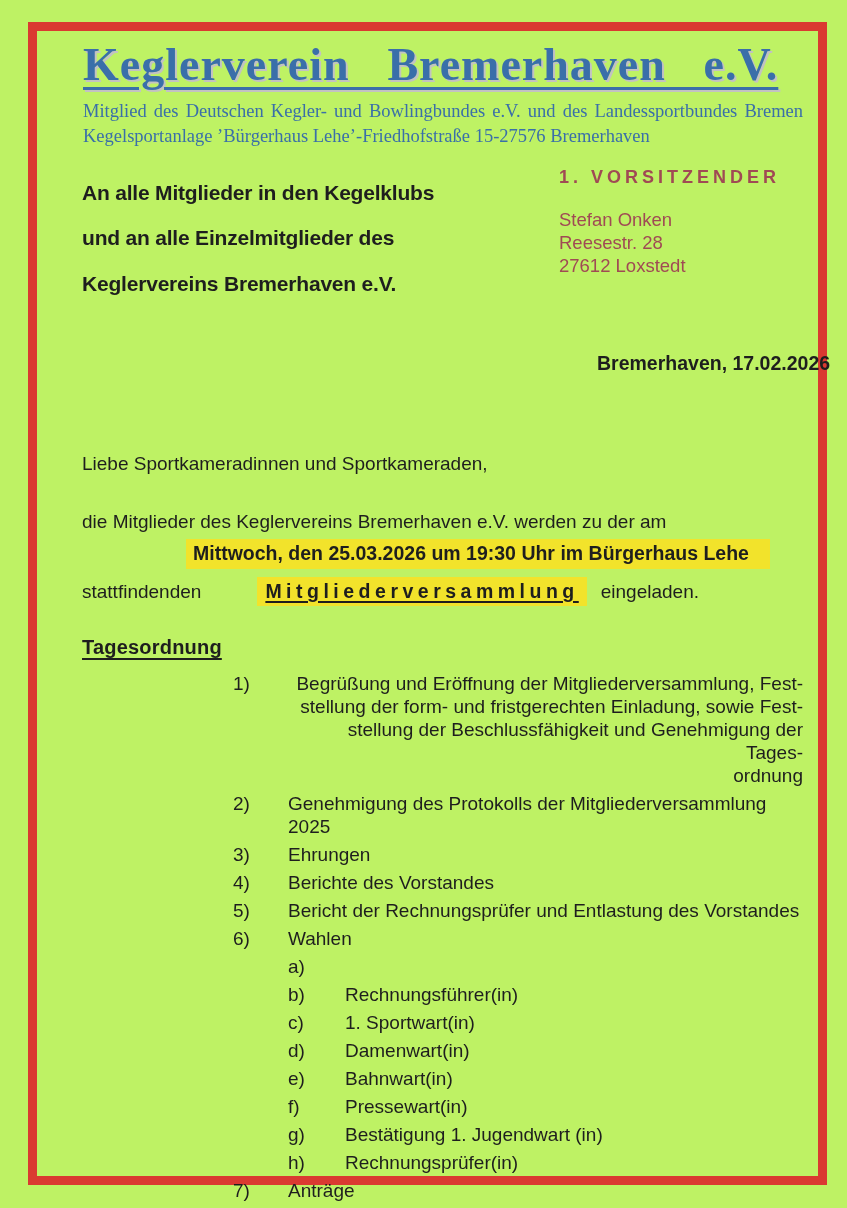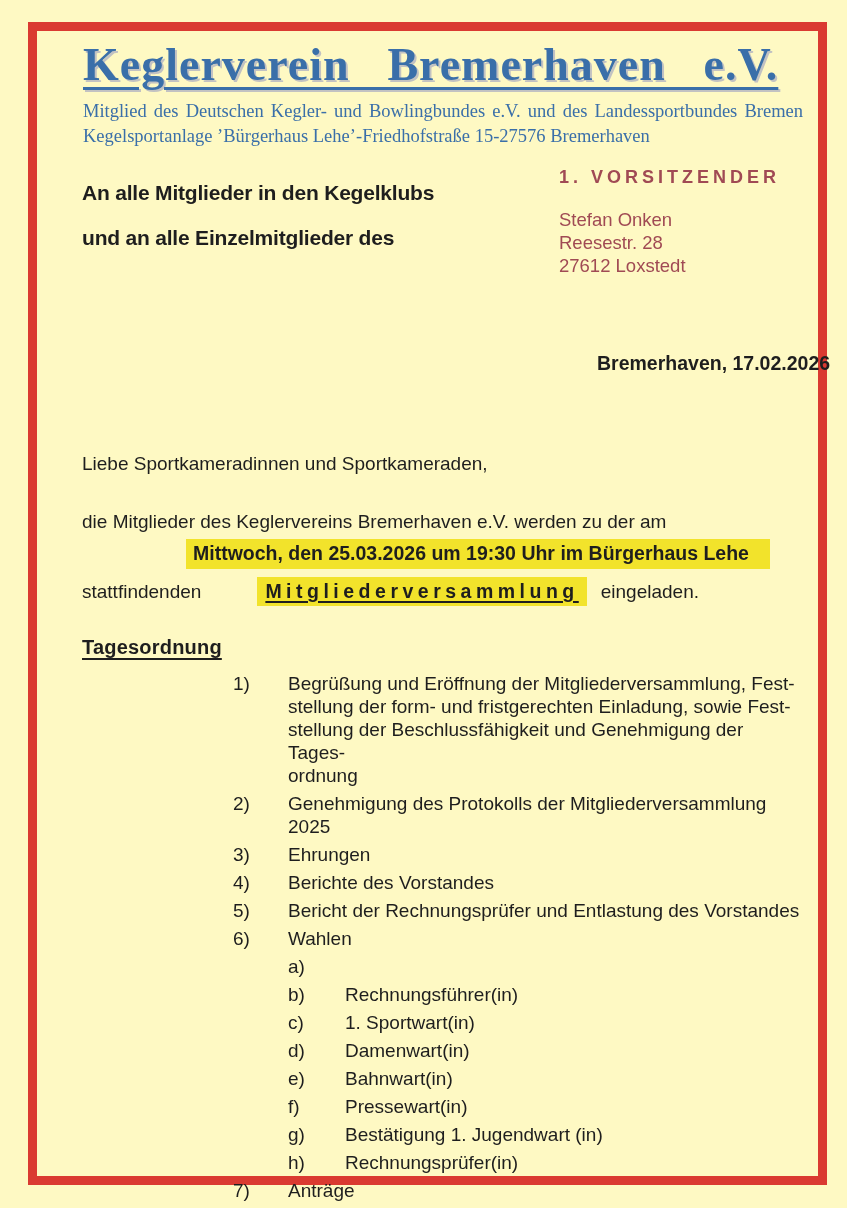--- a/index.html
+++ b/index.html
@@ -4,21 +4,21 @@
 <style>
   html,body { margin:0; padding:0; }
   body {
     width:847px; height:1208px;
     background:#ffffff;
     font-family:"Liberation Sans", sans-serif;
     color:#1e1e1e;
     position:relative;
     overflow:hidden;
   }
-  .page { position:absolute; inset:0; background:#fef9c3; }
+  .page { position:absolute; inset:0; background:#bef264; }
 
   
   .frame {
     position:absolute;
     left:28px; top:22px;
     width:799px; height:1163px;
     box-sizing:border-box;
     border:9px solid #da3a31;
     background:transparent;
     pointer-events:none;
@@ -123,21 +123,21 @@
     font-size:20px;
     text-decoration:underline;
     text-decoration-thickness:2px;
     text-underline-offset:4px;
     letter-spacing:0.2px;
   }
   .agenda { position:absolute; left:233px; top:672px; width:570px; }
   .a-row { display:flex; margin-bottom:5px; }
   .a-num { flex:0 0 55px; font-size:19px; line-height:23px; }
   .a-text { flex:1; font-size:19px; line-height:23px; }
-  .a-line { display:block; }
+  .a-line { display:block;text-align:right; }
   .sub { margin-left:55px; }
   .sub .a-num { flex:0 0 57px; }
 </style>
 </head>
 <body>
 
 <div class="page">
 
   <div class="frame"></div>
 
@@ -149,20 +149,21 @@
       <span>-</span>
       <span>Friedhofstraße 15</span>
       <span>-</span>
       <span>27576 Bremerhaven</span>
     </div>
   </div>
 
   <div class="recipient">
     <div class="r-line">An alle Mitglieder in den Kegelklubs</div>
     <div class="r-line">und an alle Einzelmitglieder des</div>
+    <div class="r-line">Keglervereins Bremerhaven e.V.</div>
   </div>
 
   <div class="officer">
     <div class="o-role">1. VORSITZENDER</div>
     <div class="o-line">Stefan Onken</div>
     <div class="o-line">Reesestr. 28</div>
     <div class="o-line">27612 Loxstedt</div>
   </div>
 
   <div class="dateline">Bremerhaven, 17.02.2026</div>

